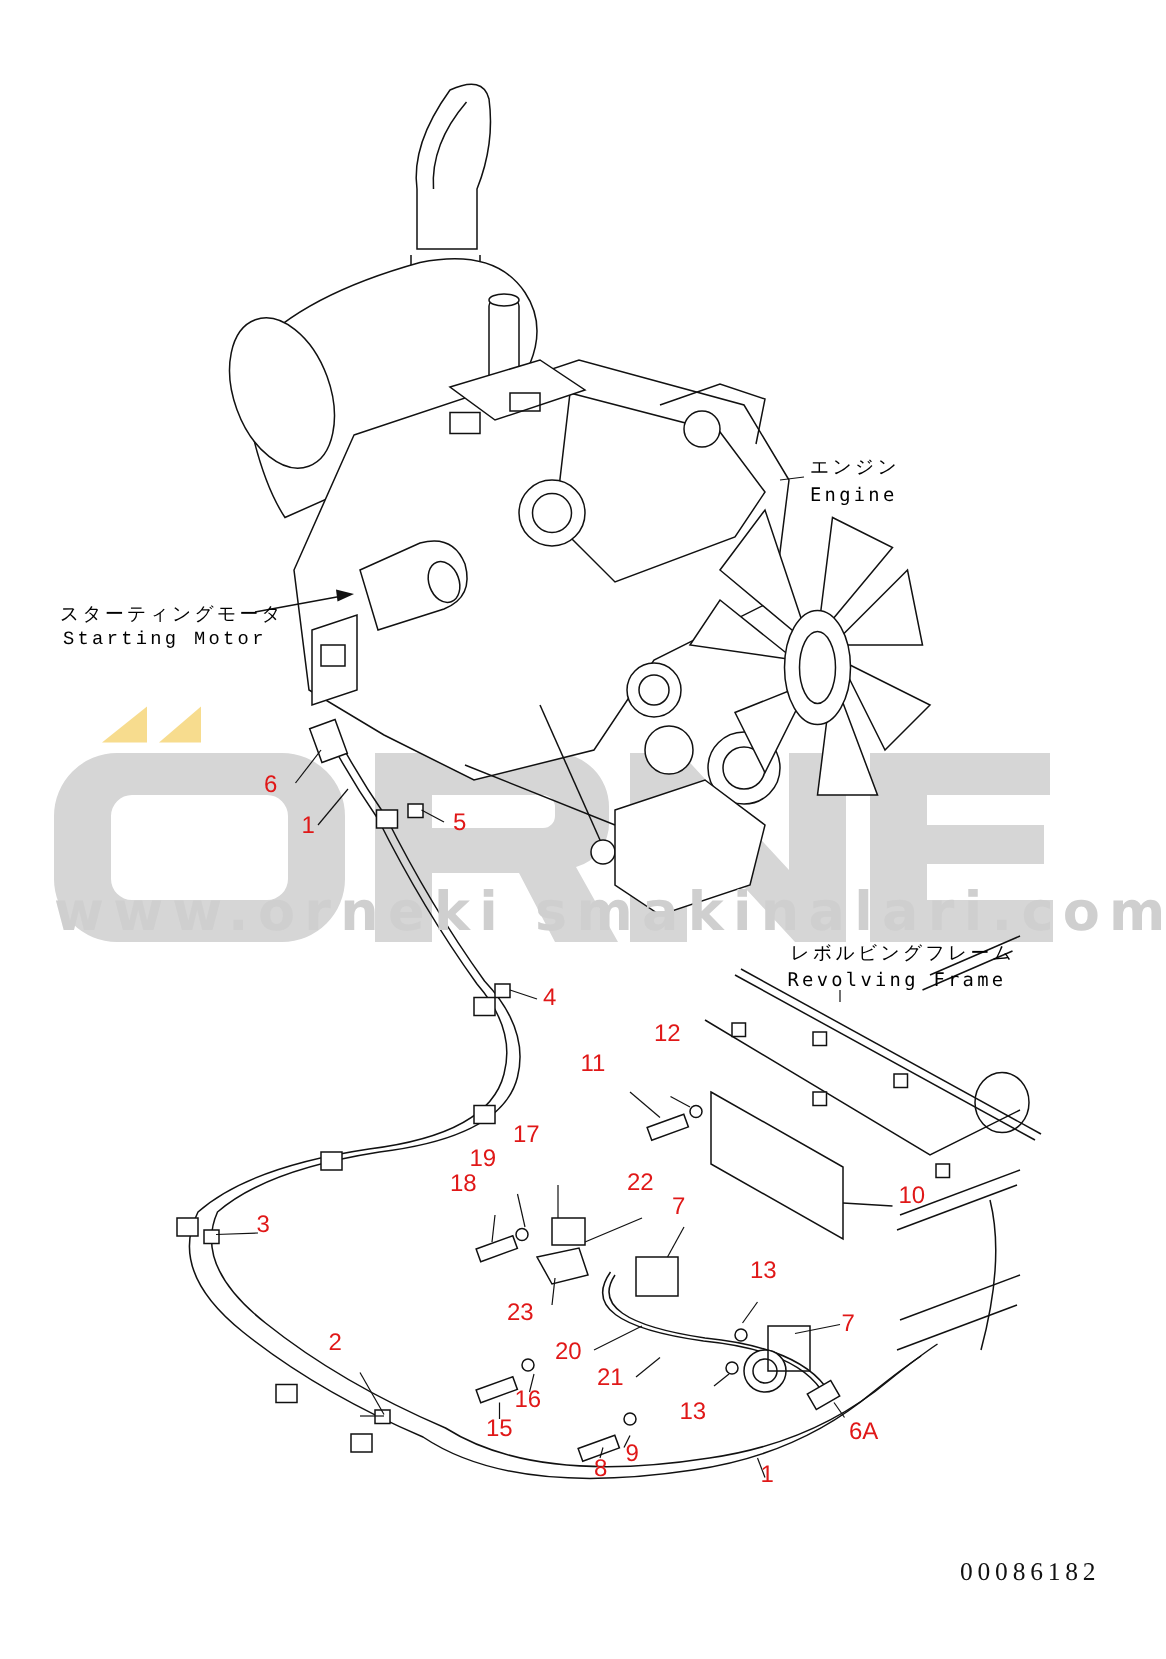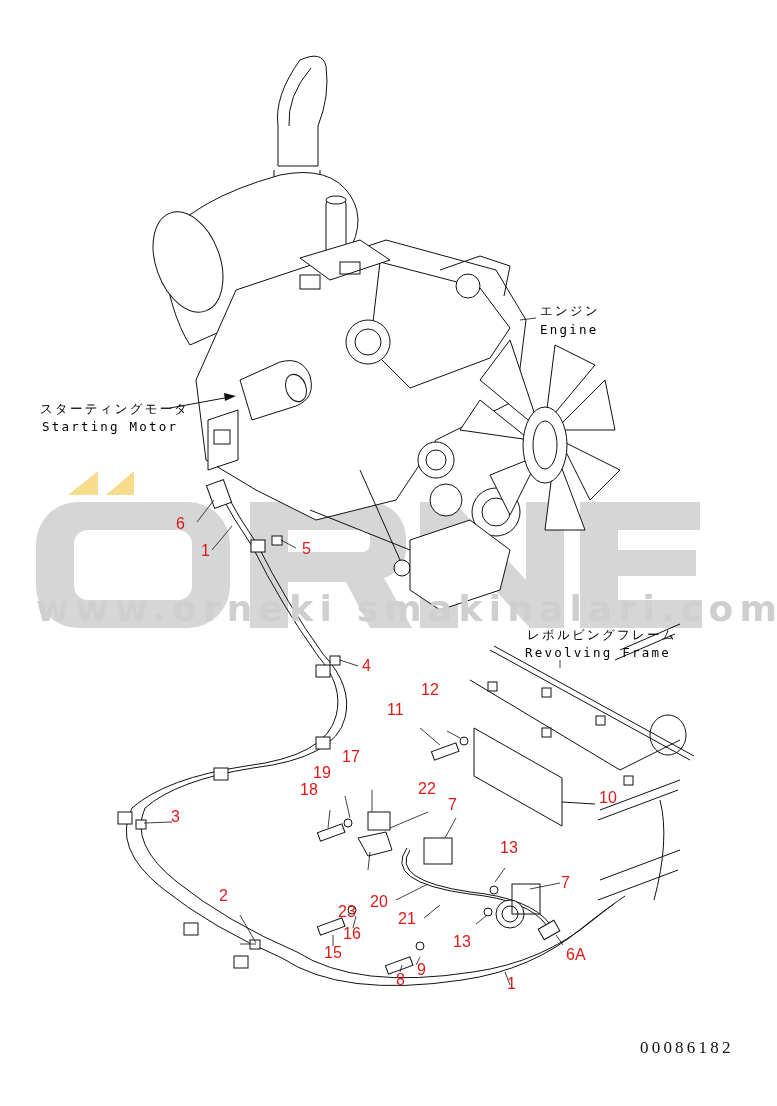--- a/index.html
+++ b/index.html
@@ -213,39 +213,39 @@
 
 <svg class="wm-big" viewBox="0 0 712 126" style="pointer-events:none">
   <path d="M622,24 h38 v48 l52,-48 h0 z" fill="none"></path>
 </svg>
 
 <div class="wm-url">www.orneki smakinalari.com.tr</div>
 
 <div class="caption" style="left:540px;top:303px;">エンジン</div>
 <div class="caption" style="left:540px;top:322px;">Engine</div>
 <div class="caption" style="left:40px;top:401px;">スターティングモータ</div>
-<div class="caption" style="left:42px;top:419px;">Starting Motor</div>
+<div class="caption" style="left:42px;top:419px;font-family:Liberation Mono, monospace;">Starting Motor</div>
 <div class="caption" style="left:527px;top:627px;">レボルビングフレーム</div>
 <div class="caption" style="left:525px;top:645px;">Revolving Frame</div>
 
 <div class="callout" style="left:176px;top:516px;">6</div>
 <div class="callout" style="left:201px;top:543px;">1</div>
 <div class="callout" style="left:302px;top:541px;">5</div>
 <div class="callout" style="left:362px;top:658px;">4</div>
 <div class="callout" style="left:171px;top:809px;">3</div>
 <div class="callout" style="left:219px;top:888px;">2</div>
-<div class="callout" style="left:421px;top:682px;">12</div>
+<div class="callout" style="left:436px;top:682px;">12</div>
 <div class="callout" style="left:387px;top:702px;">11</div>
 <div class="callout" style="left:599px;top:790px;">10</div>
 <div class="callout" style="left:342px;top:749px;">17</div>
 <div class="callout" style="left:313px;top:765px;">19</div>
 <div class="callout" style="left:300px;top:782px;">18</div>
 <div class="callout" style="left:418px;top:781px;text-align:right;">22</div>
 <div class="callout" style="left:448px;top:797px;">7</div>
-<div class="callout" style="left:338px;top:904px;">23</div>
+<div class="callout" style="left:338px;top:868px;">23</div>
 <div class="callout" style="left:500px;top:840px;">13</div>
 <div class="callout" style="left:561px;top:875px;">7</div>
 <div class="callout" style="left:370px;top:894px;">20</div>
 <div class="callout" style="left:398px;top:911px;">21</div>
 <div class="callout" style="left:343px;top:926px;">16</div>
 <div class="callout" style="left:324px;top:945px;">15</div>
 <div class="callout" style="left:453px;top:934px;">13</div>
 <div class="callout" style="left:417px;top:962px;">9</div>
 <div class="callout" style="left:566px;top:947px;">6A</div>
 <div class="callout" style="left:396px;top:972px;">8</div>

